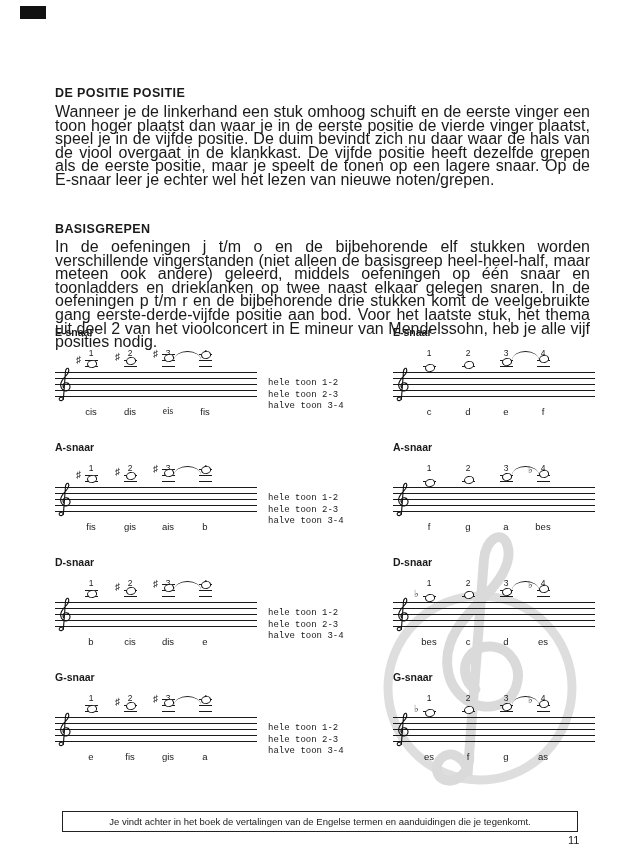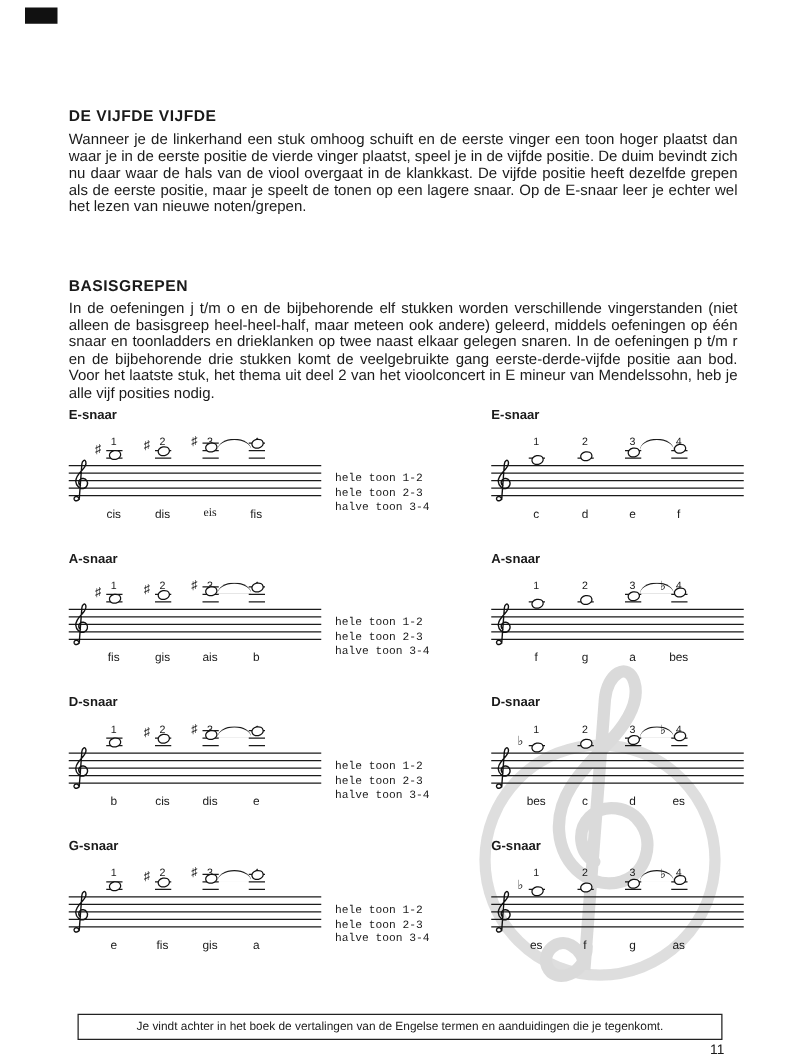--- a/index.html
+++ b/index.html
@@ -3,21 +3,21 @@
 <meta charset="utf-8">
 <style>
   html,body { margin:0; padding:0; background:#888; }
   .page {
     position:relative; width:640px; height:849px; margin:0 auto;
     background:#ffffff; overflow:hidden;
     font-family:"Liberation Sans", sans-serif; color:#1a1a1a;
   }
   .corner-mark { position:absolute; left:20px; top:6px; width:26px; height:13px; background:#111; }
   h1.sec { position:absolute; left:55px; margin:0; font-size:12.5px; font-weight:bold; letter-spacing:.4px; }
-  .para { position:absolute; left:55px; width:535px; margin:0; font-size:12px; line-height:13.6px; text-align:justify; }
+  .para { position:absolute; left:55px; width:535px; margin:0; font-size:16px; line-height:13.6px; text-align:justify; }
   #rows { position:absolute; left:0; top:326px; width:640px; z-index:1; }
   .staff-row { position:relative; height:115px; }
   .stave { position:absolute; top:0; width:205px; height:110px; }
   .stave.left { left:55px; }
   .stave.right { left:393px; }
   .stave-label { position:absolute; left:0; top:0; font-size:10.5px; font-weight:bold; }
   .staff-line { position:absolute; left:0; width:202px; height:1px; background:#1a1a1a; }
   .clef { position:absolute; left:2px; top:40px; }
   .finger { position:absolute; top:22px; width:10px; text-align:center; font-size:8.5px; }
   .bracket { position:absolute; top:25px; height:8px; width:27px;
@@ -44,21 +44,21 @@
 
   <div class="watermark">
     <svg width="230" height="290" viewBox="0 0 230 290">
       <circle cx="118" cy="168" r="92" fill="none" stroke="#d9d9d9" stroke-width="9"></circle>
       <g transform="translate(58,2) scale(4.7)">
         <path d="M10.5,50 C10.5,55 5,56.5 3.8,53.5 C2.8,50.8 5.6,48.6 7.8,49.8 C9.4,50.7 10.2,52.3 10.1,54 L13.6,8 C14,3.5 17.5,1.5 18.6,5 C19.6,8.3 17.3,12.2 13.8,15.8 C9.3,20.4 5.4,24.6 5.8,30.4 C6.2,36.6 11.6,40.4 16.4,39 C20.6,37.7 22,32.6 19.8,29.2 C17.8,26.1 13.4,25.6 11,28 C8.8,30.2 9.2,34 11.8,35.6" fill="none" stroke="#d4d4d4" stroke-width="2.1" stroke-linecap="round"></path>
       </g>
     </svg>
   </div>
 
-  <h1 class="sec" style="top:86px">DE VIJFDE VIJFDE</h1>
+  <h1 class="sec" style="top:86px">DE POSITIE POSITIE</h1>
   <p class="para" style="top:105px">Wanneer je de linkerhand een stuk omhoog schuift en de eerste vinger een toon hoger plaatst dan waar je in de eerste positie de vierde vinger plaatst, speel je in de vijfde positie. De duim bevindt zich nu daar waar de hals van de viool overgaat in de klankkast. De vijfde positie heeft dezelfde grepen als de eerste positie, maar je speelt de tonen op een lagere snaar. Op de E-snaar leer je echter wel het lezen van nieuwe noten/grepen.</p>
 
   <h1 class="sec" style="top:222px">BASISGREPEN</h1>
   <p class="para" style="top:240px">In de oefeningen j t/m o en de bijbehorende elf stukken worden verschillende vingerstanden (niet alleen de basisgreep heel-heel-half, maar meteen ook andere) geleerd, middels oefeningen op één snaar en toonladders en drieklanken op twee naast elkaar gelegen snaren. In de oefeningen p t/m r en de bijbehorende drie stukken komt de veelgebruikte gang eerste-derde-vijfde positie aan bod. Voor het laatste stuk, het thema uit deel 2 van het vioolconcert in E mineur van Mendelssohn, heb je alle vijf posities nodig.</p>
 
   <div id="rows">
       <div class="staff-row">
         <div class="stave left">
           <div class="stave-label">E-snaar</div>
           <div class="staff-line" style="top: 46px;"></div>

